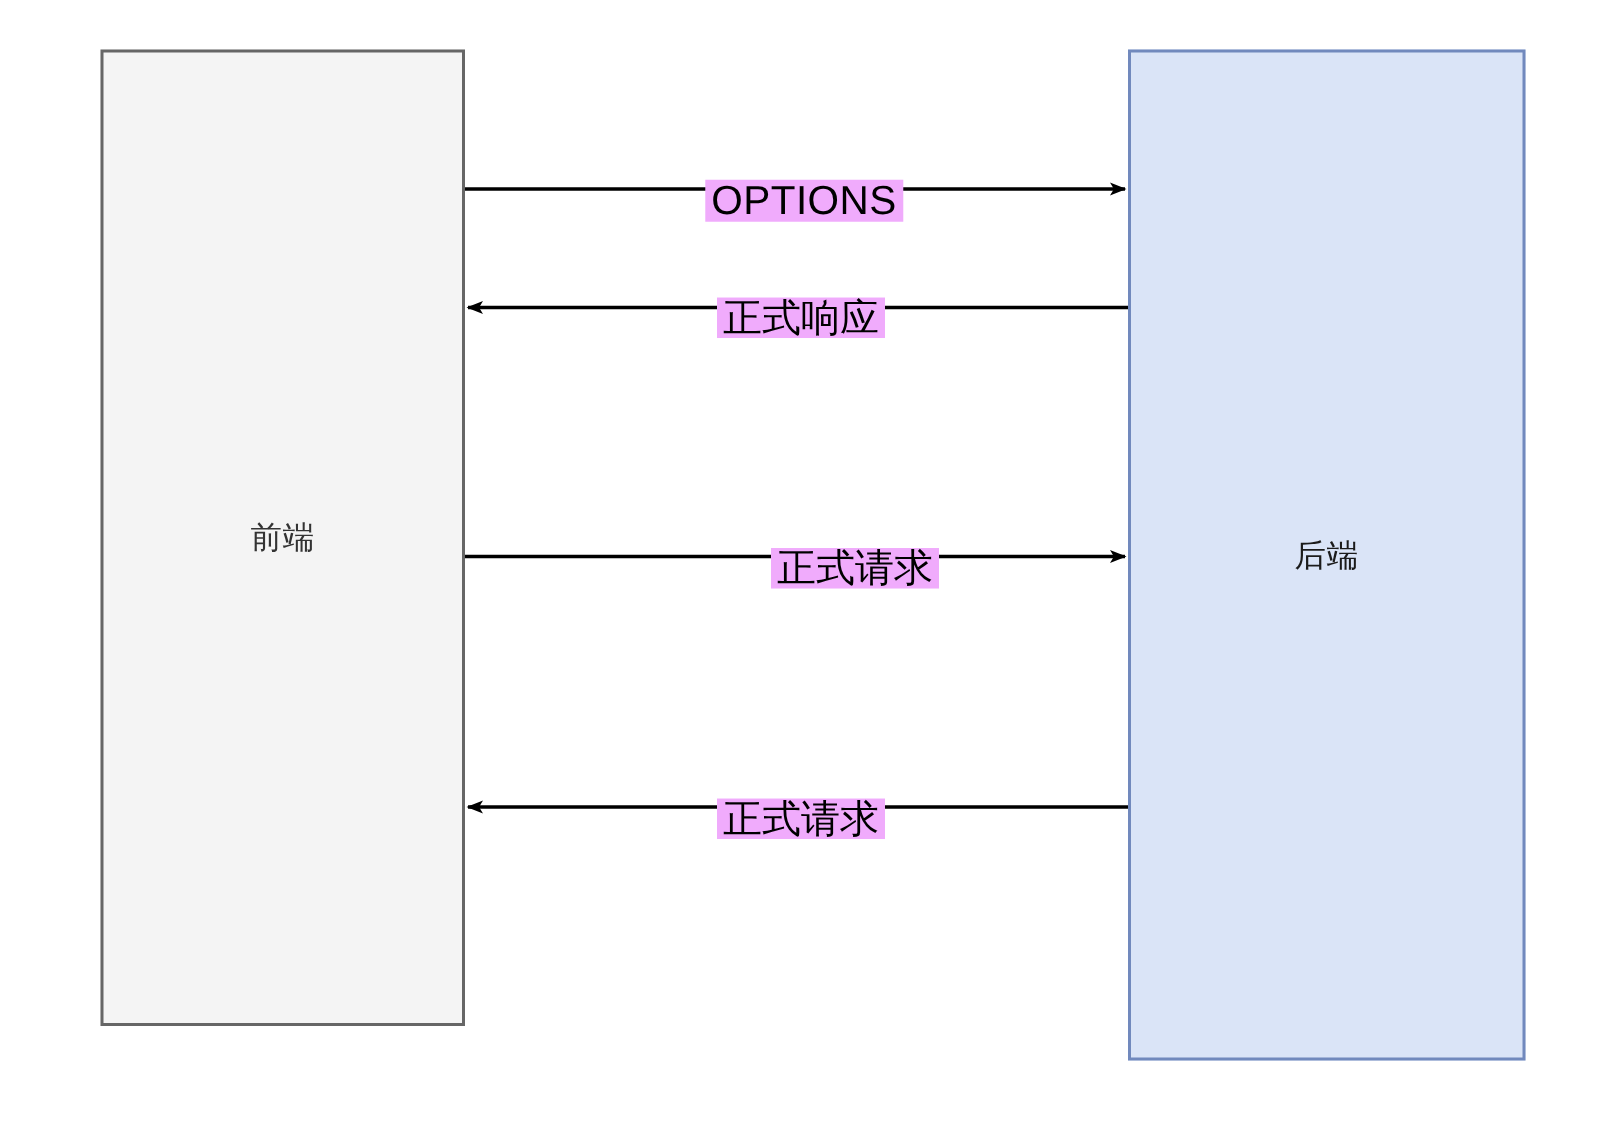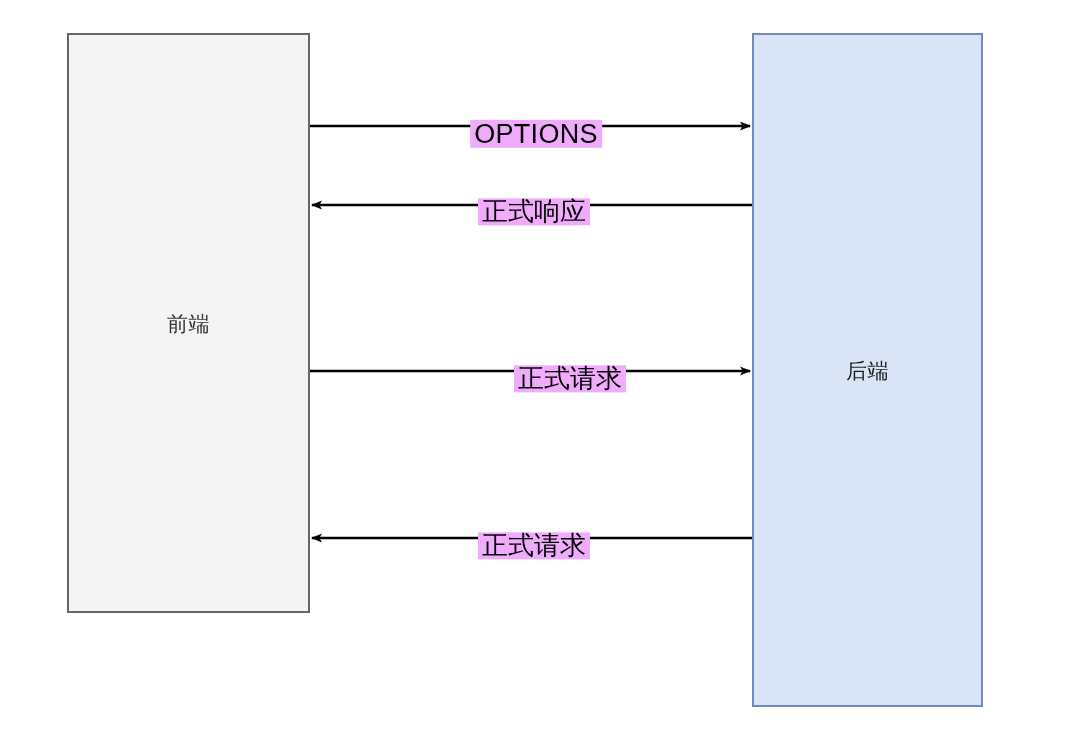--- a/index.html
+++ b/index.html
@@ -29,31 +29,31 @@
   .node-label {
     font-size: 21px;
     line-height: 1;
     letter-spacing: 0.5px;
     user-select: none;
   }
   #node-frontend {
     left: 67px;
     top: 33px;
     width: 243px;
-    height: 580px;
+    height: 651px;
     background: #f4f4f4;
     border: 2px solid #666666;
   }
   #node-frontend .node-label {
     color: #333333;
   }
   #node-backend {
     left: 752px;
     top: 33px;
-    width: 231px;
+    width: 265px;
     height: 674px;
     background: #dae4f7;
     border: 2px solid #7189bd;
   }
   #node-backend .node-label {
     color: #1b1b1b;
   }
   .edge-layer {
     position: absolute;
     left: 0;

